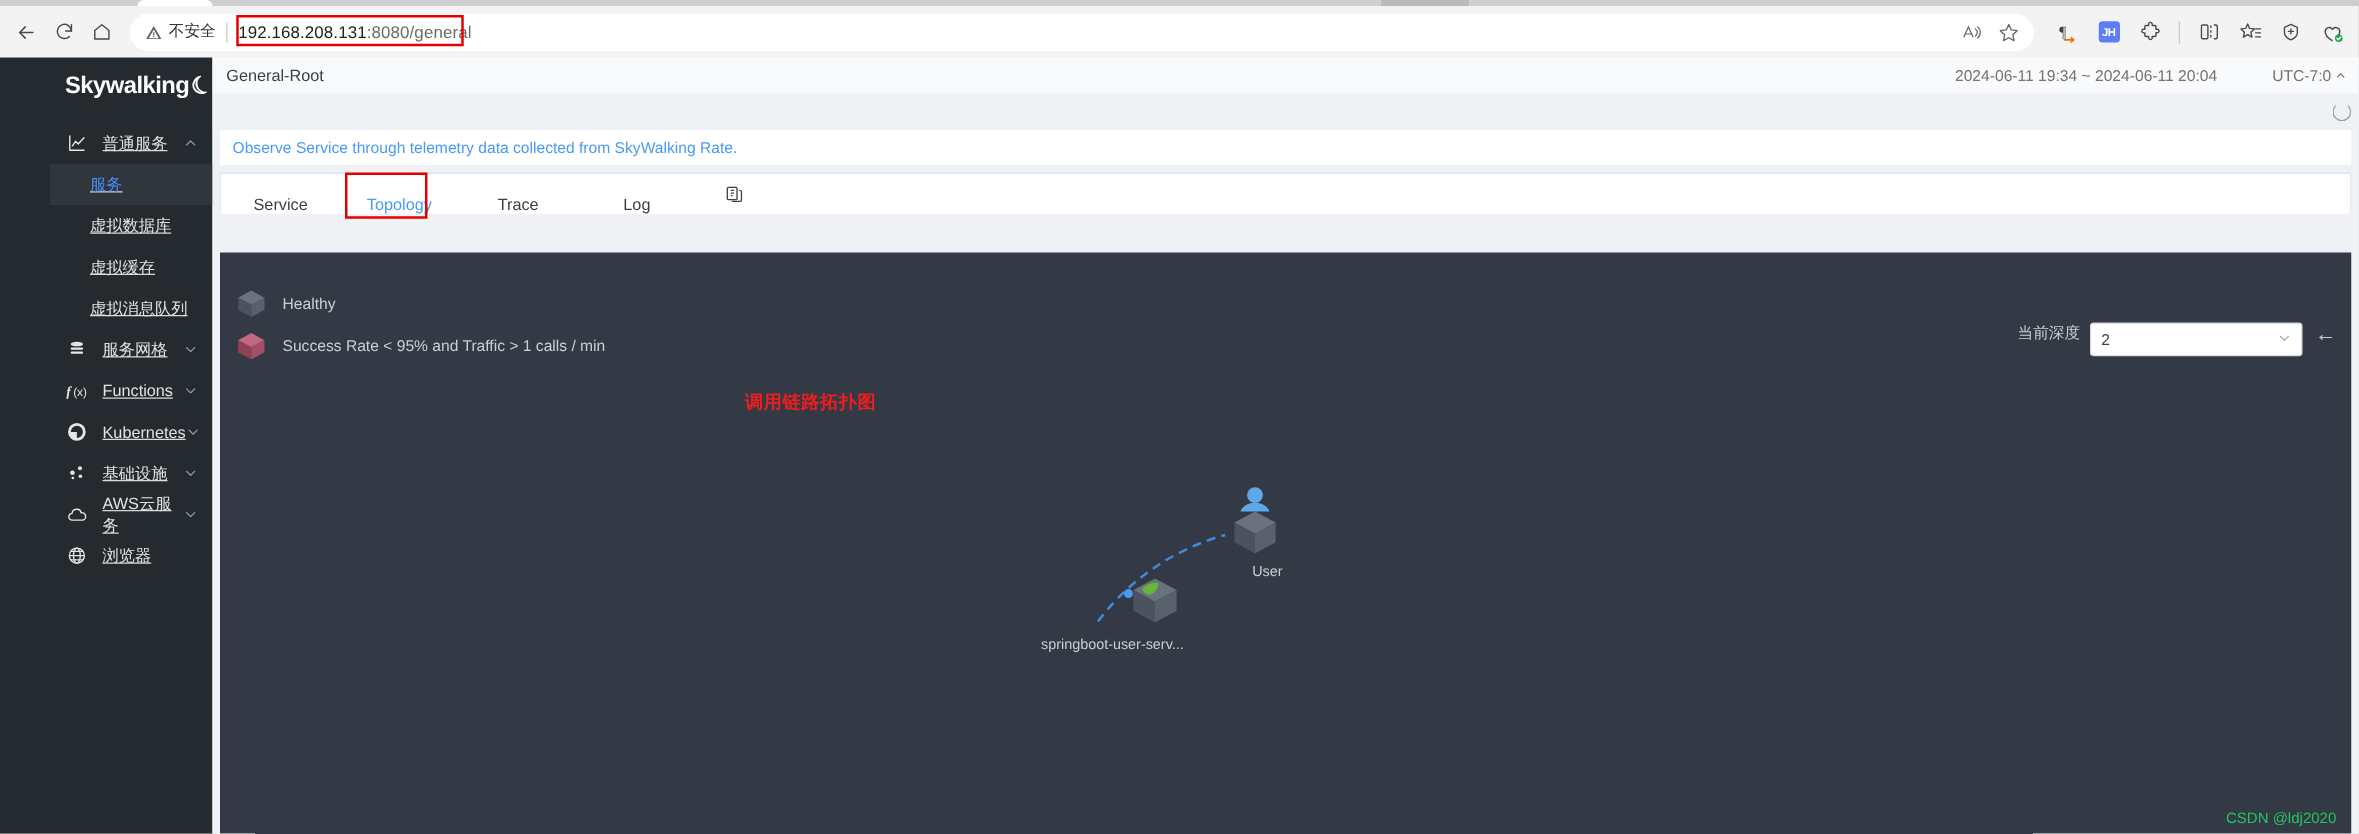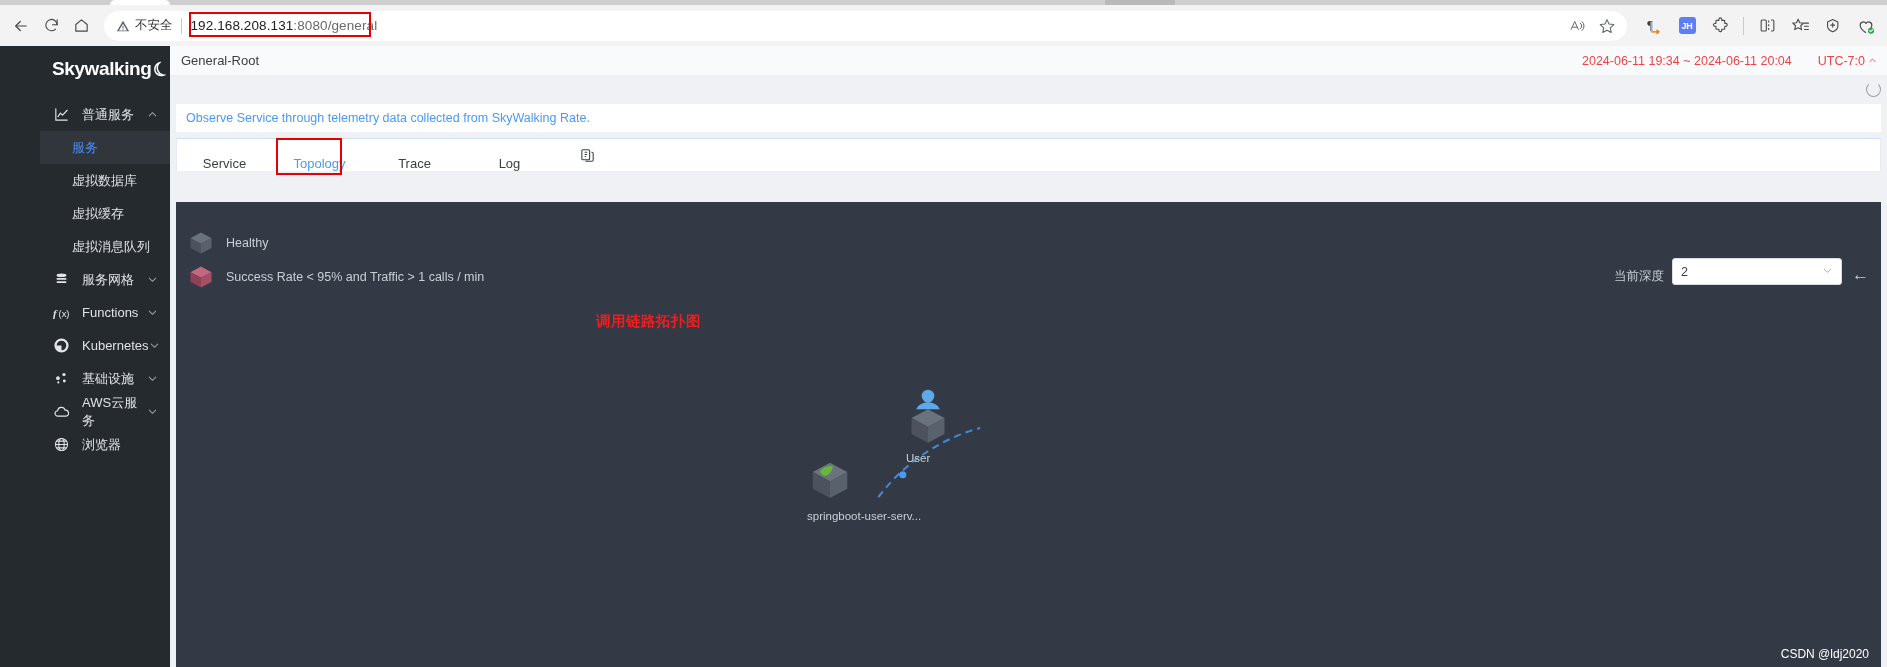--- a/index.html
+++ b/index.html
@@ -154,21 +154,21 @@
     font-size: 19px;
     font-weight: bold;
     letter-spacing: -.4px;
   }
   .brand .moon {
     display: inline-block;
     margin-left: 1px;
     font-size: 19px;
     transform: rotate(-20deg);
   }
-  .menu { padding-top: 6px; }
+  .menu { padding-top: 6px; text-decoration: underline; }
   .menu-item {
     height: 33px;
     display: flex;
     align-items: center;
     padding: 0 12px 0 13px;
     font-size: 13px;
     color: #dfe2e5;
     position: relative;
   }
   .menu-item .mi-icon {
@@ -208,22 +208,22 @@
     background: #f9fafb;
     display: flex;
     align-items: center;
     padding: 0 10px 0 11px;
     border-bottom: 1px solid #eceef1;
     font-size: 13px;
     color: #3c4043;
   }
   .mh-right {
     margin-left: auto;
-    display: flex; align-items: flex-start; gap: 26px;
-    font-size: 12.5px; color: #ef4444;
+    display: flex; align-items: flex-start; gap: 44px;
+    font-size: 12.5px; color: #737373;
   }
   .mh-utc { display: flex; align-items: center; gap: 3px; }
 
   .toolstrip {
     height: 28px;
     background: #eff1f4;
     position: relative;
   }
   .reload-circle {
     position: absolute;
@@ -303,21 +303,21 @@
     left: 420px; top: 110px;
     color: #ef1d1d;
     font-size: 14.5px;
     font-weight: bold;
     letter-spacing: .5px;
   }
 
   .depth-wrap {
     position: absolute;
     right: 12px; top: 56px;
-    display: flex; align-items: flex-end; gap: 8px;
+    display: flex; align-items: flex-start; gap: 8px;
   }
   .depth-label { color: #c9ced6; font-size: 12.5px; }
   .depth-select {
     width: 170px; height: 27px;
     background: #ffffff;
     border: 1px solid #d9dde3;
     border-radius: 3px;
     display: flex; align-items: center;
     padding: 0 8px;
     font-size: 12.5px;
@@ -325,33 +325,33 @@
   }
   .depth-select .caret { margin-left: auto; color: #9aa0a6; font-size: 10px; }
   .back-arrow { color: #c9ced6; font-size: 17px; padding-left: 2px; }
 
   .graph {
     position: absolute;
     left: 0; top: 0; right: 0; bottom: 0;
   }
   .node {
     position: absolute;
-    text-align: left;
+    text-align: right;
   }
   .node .nlabel {
     color: #c9ced6;
     font-size: 11.5px;
     margin-top: 4px;
     white-space: nowrap;
   }
 
   .watermark {
     position: absolute;
     right: 12px; bottom: 6px;
-    color: #ffffff;
+    color: #22c55e;
     font-size: 12px;
   }
 </style>
 </head>
 <body>
 
 <div class="browser">
 
   <div class="tabstrip">
     <div class="tab-ghost"></div>

